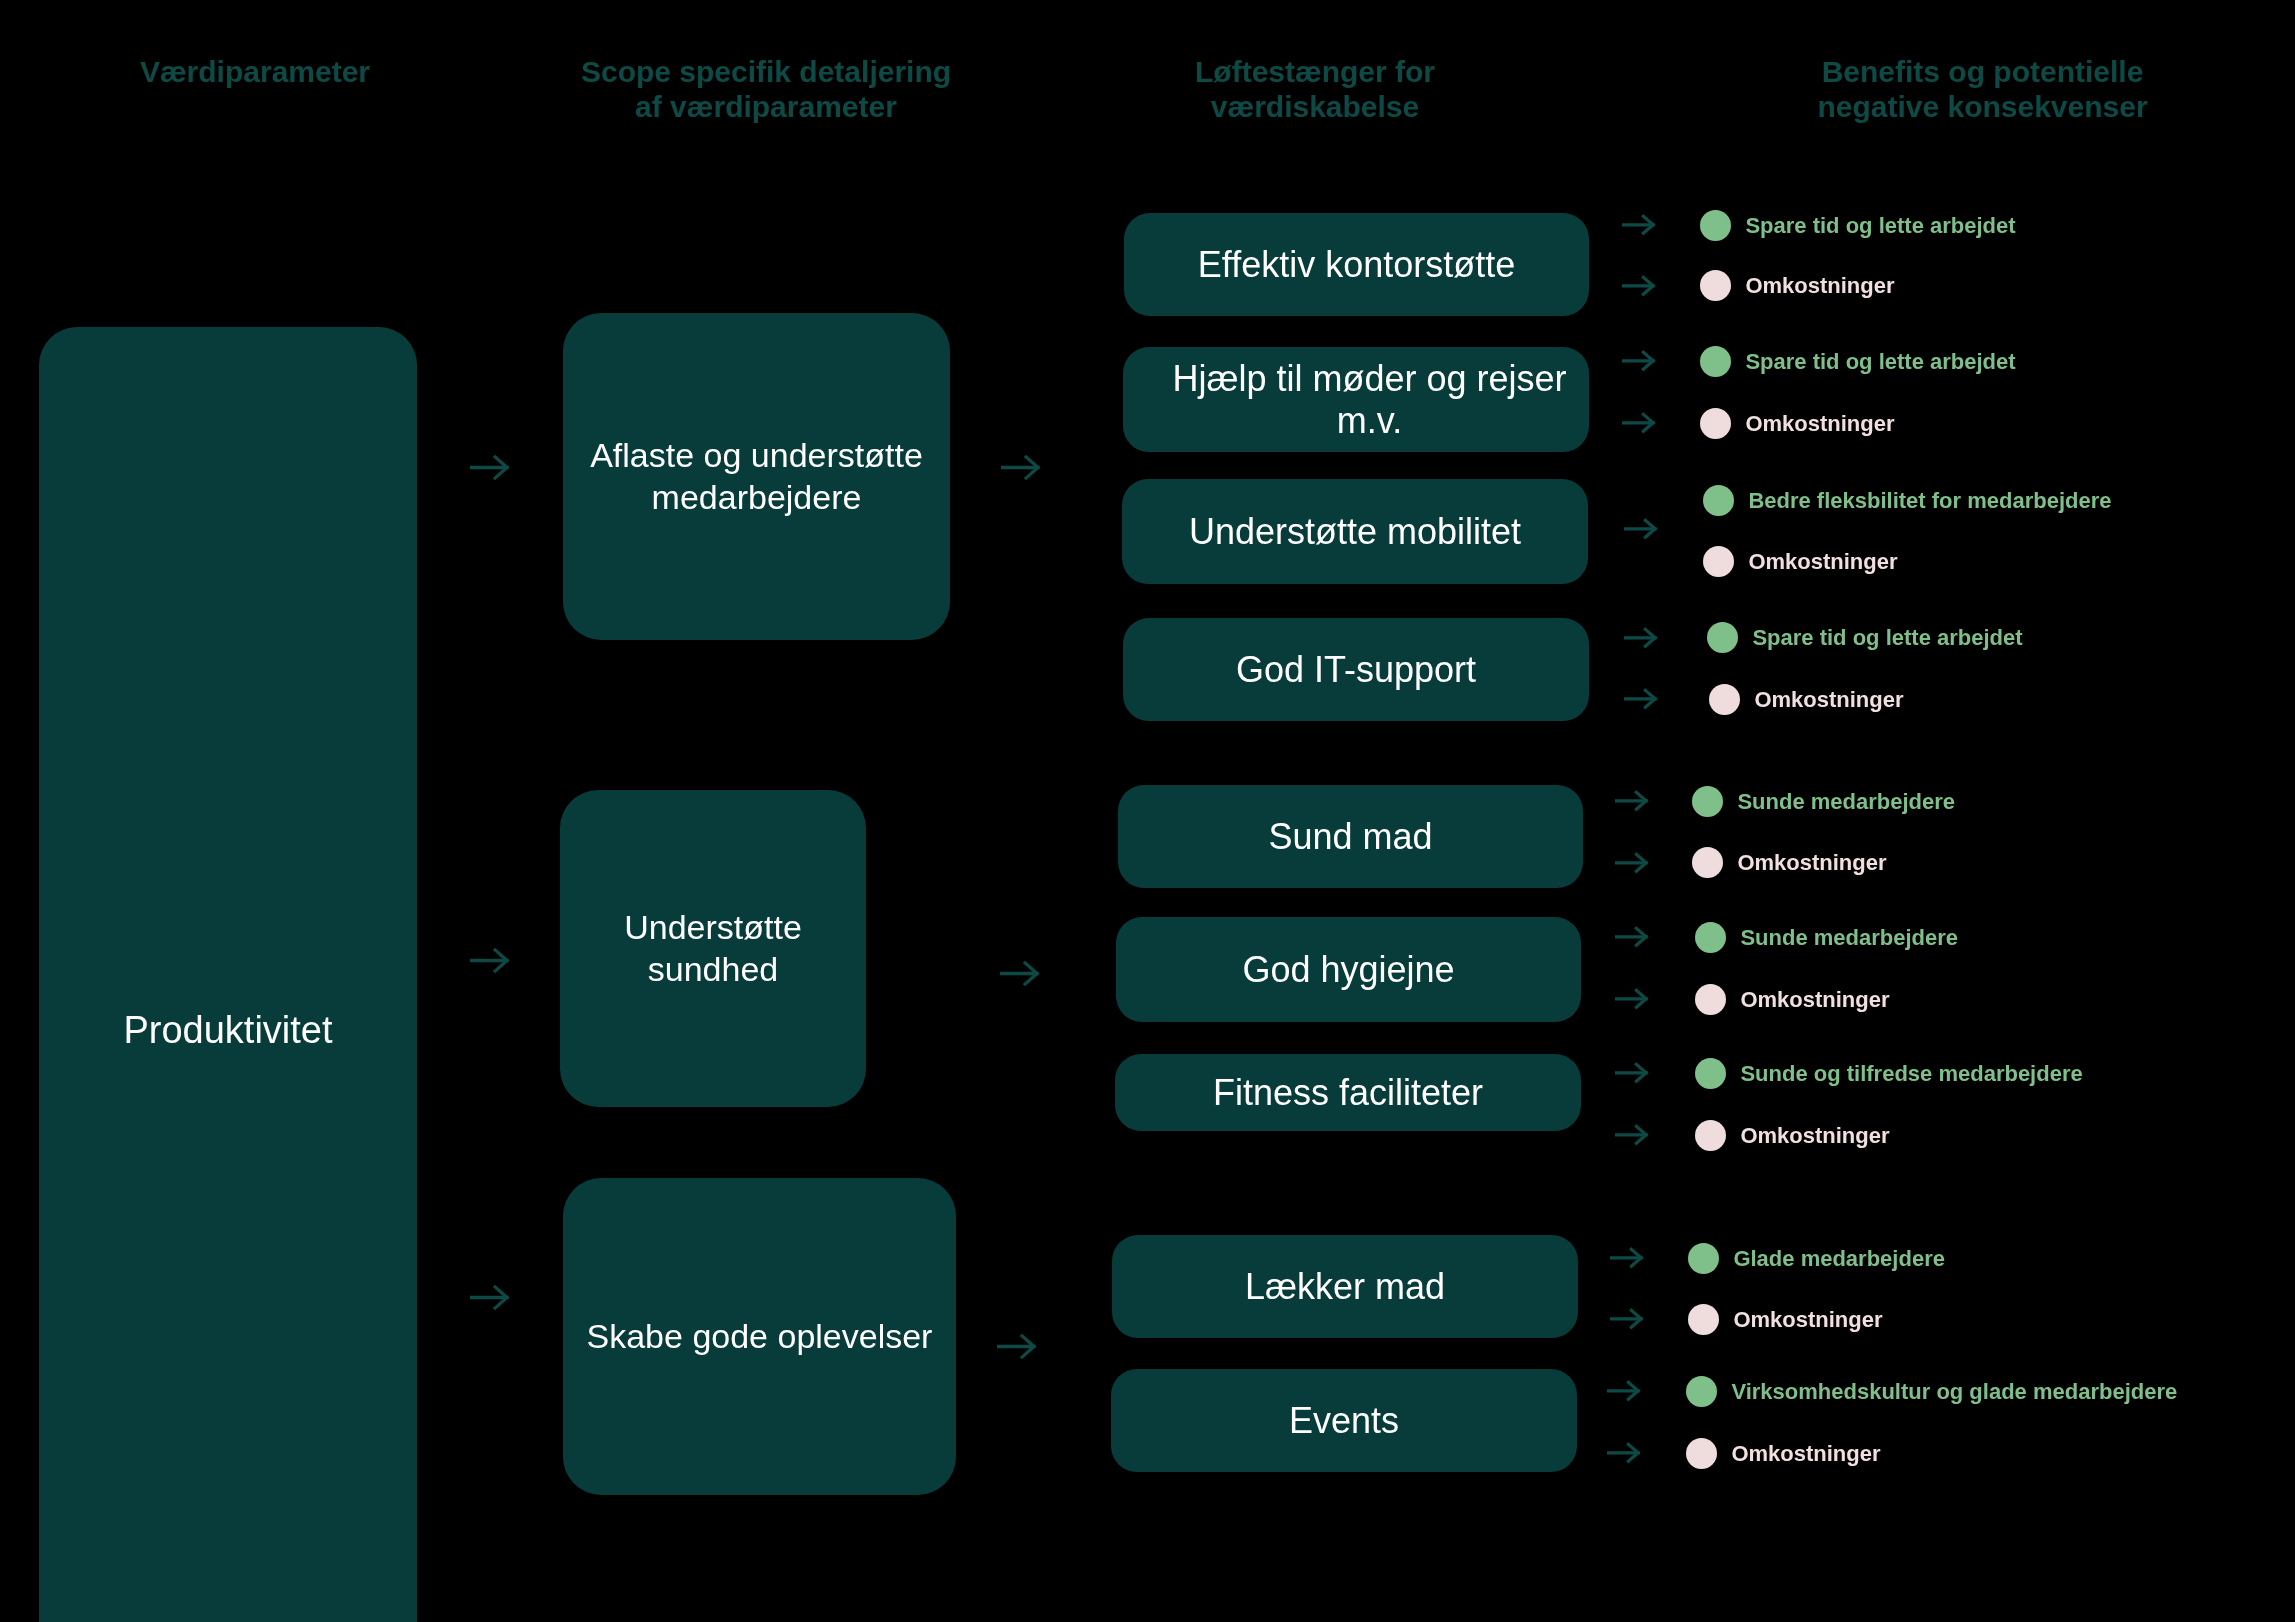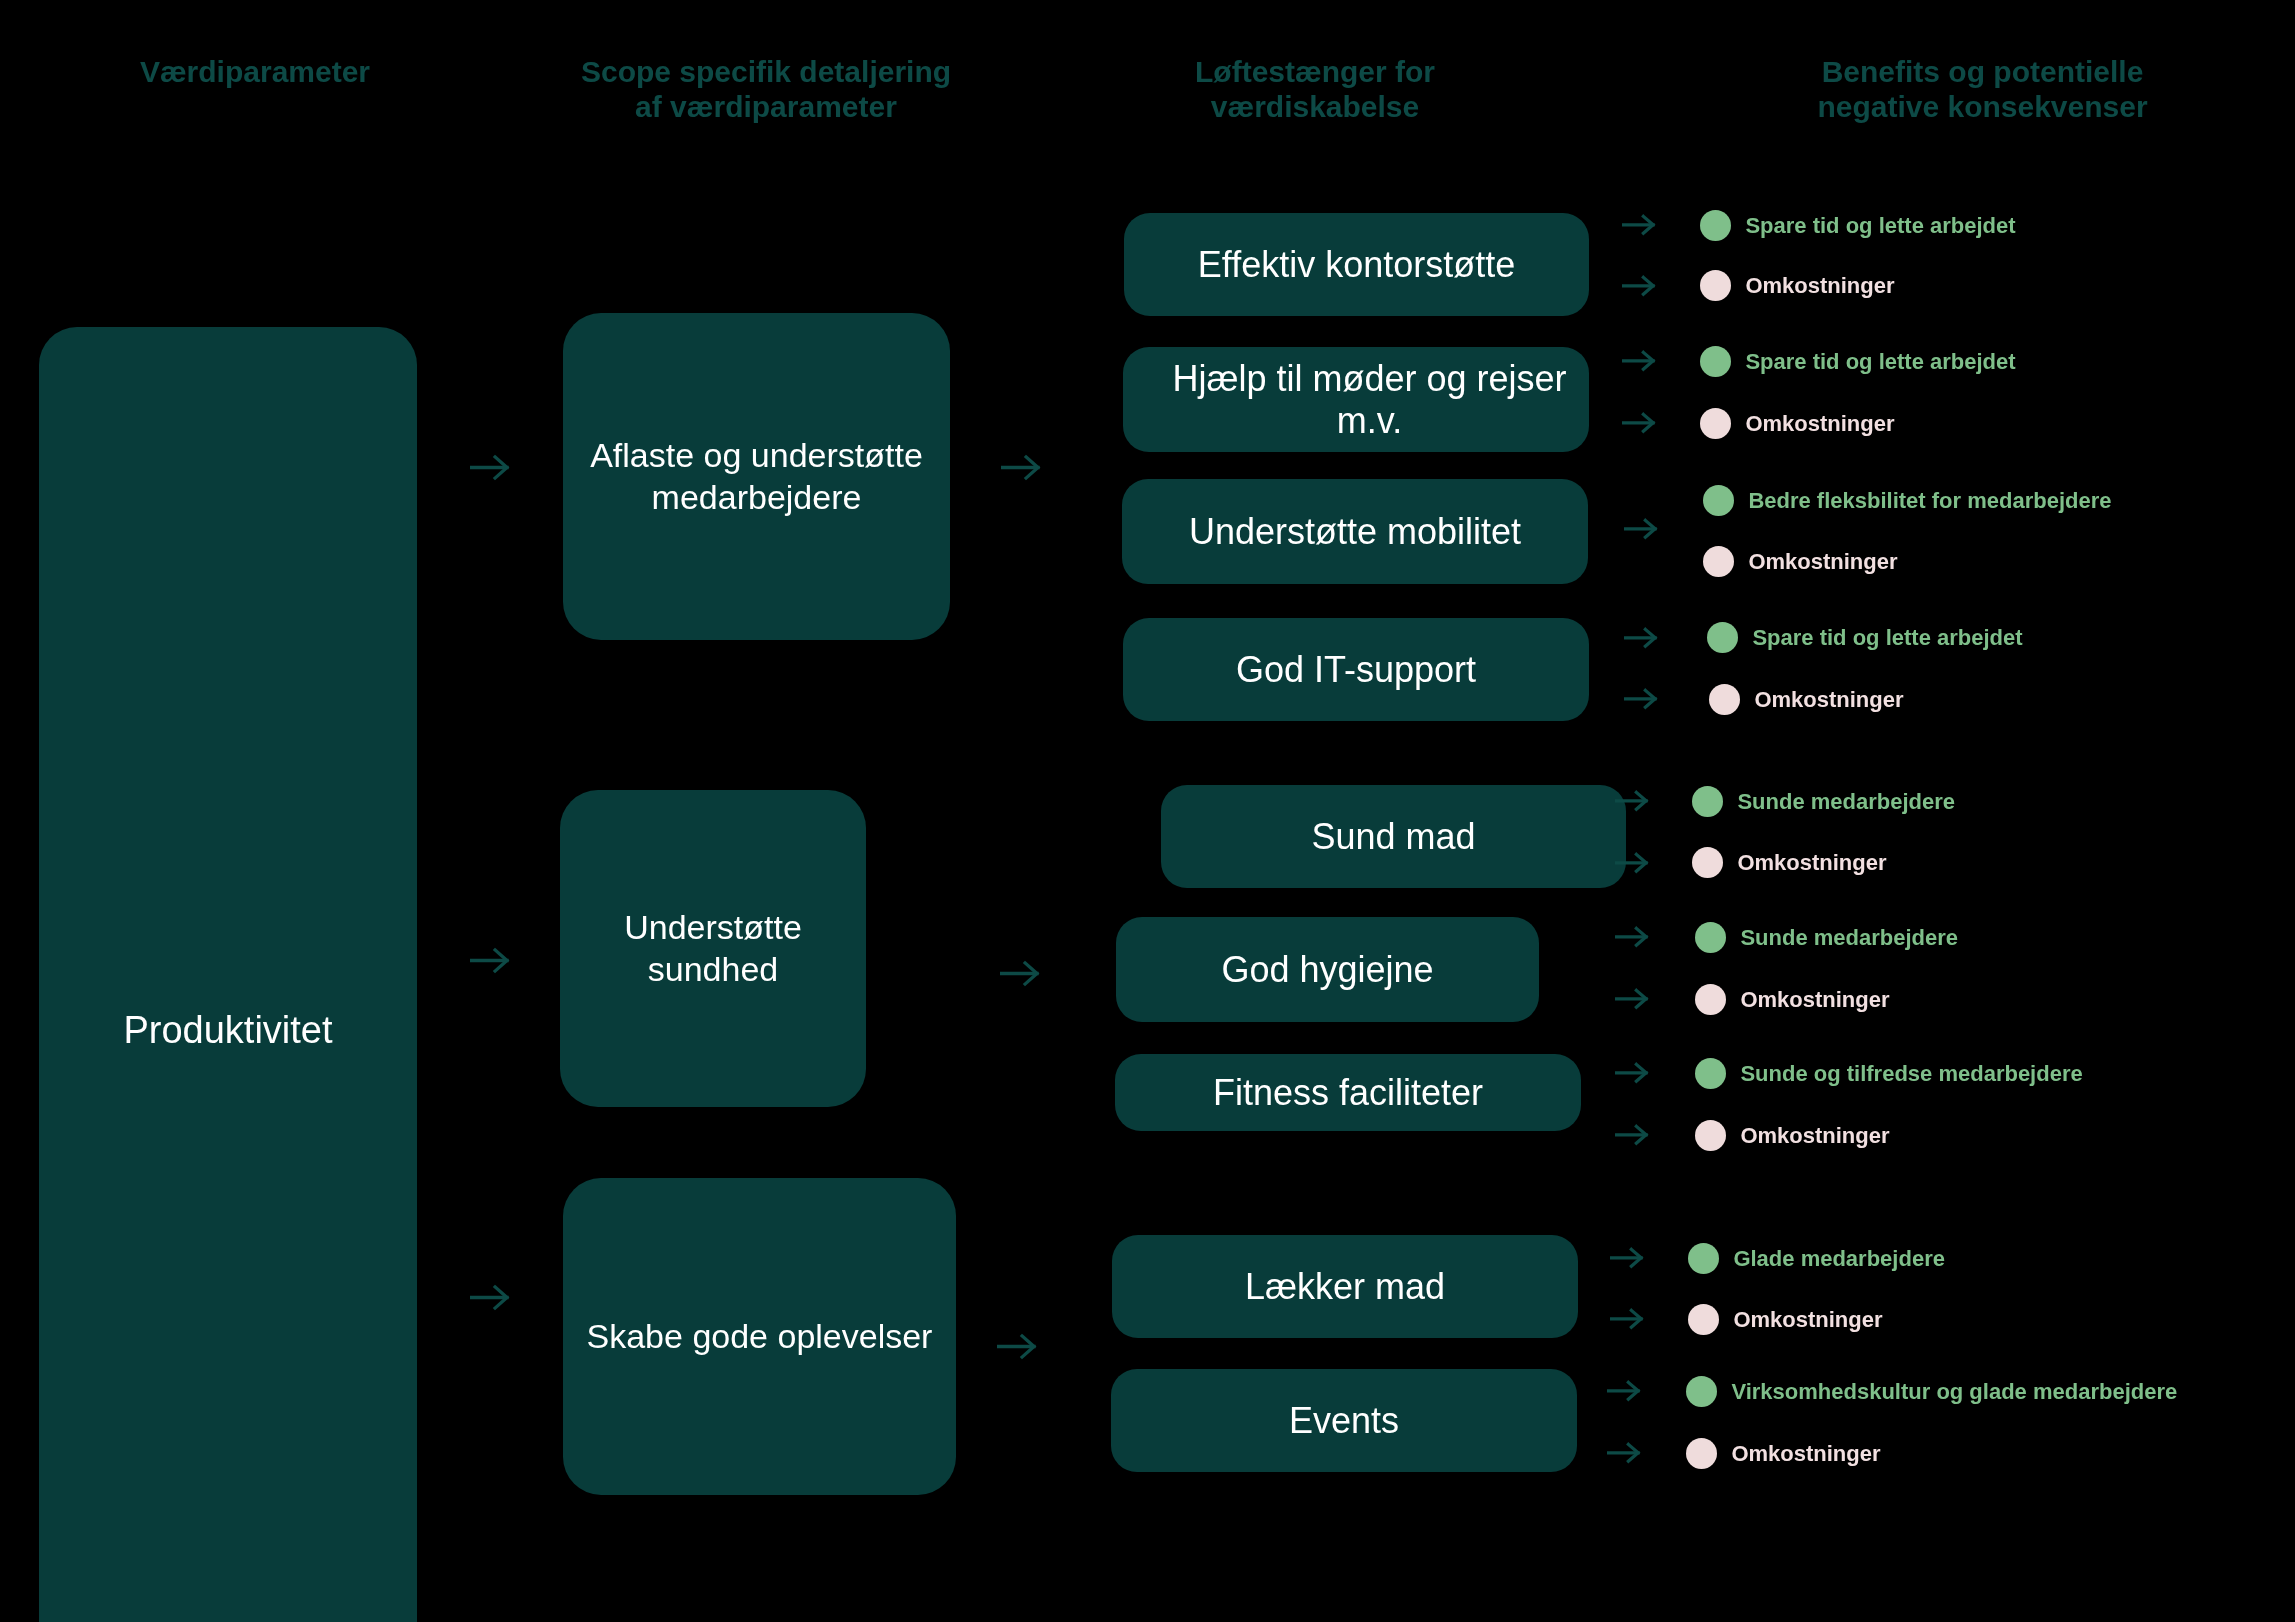--- a/index.html
+++ b/index.html
@@ -79,24 +79,24 @@
   <div class="box lever" style="left:1123px;top:347px;width:466px;height:105px;padding-left:27px;">
     <span>Hjælp til møder og rejser m.v.</span>
   </div>
   <div class="box lever" style="left:1122px;top:479px;width:466px;height:105px;">
     <span>Understøtte mobilitet</span>
   </div>
   <div class="box lever" style="left:1123px;top:618px;width:466px;height:103px;">
     <span>God IT-support</span>
   </div>
 
-  <div class="box lever" style="left:1118px;top:785px;width:465px;height:103px;margin-left:43px;">
+  <div class="box lever" style="left:1118px;top:785px;width:465px;height:103px;">
     <span>Sund mad</span>
   </div>
-  <div class="box lever" style="left:1116px;top:917px;width:423px;height:105px;">
+  <div class="box lever" style="left:1116px;top:917px;width:465px;height:105px;">
     <span>God hygiejne</span>
   </div>
   <div class="box lever" style="left:1115px;top:1054px;width:466px;height:77px;">
     <span>Fitness faciliteter</span>
   </div>
 
   <div class="box lever" style="left:1112px;top:1235px;width:466px;height:103px;">
     <span>Lækker mad</span>
   </div>
   <div class="box lever" style="left:1111px;top:1369px;width:466px;height:103px;">

